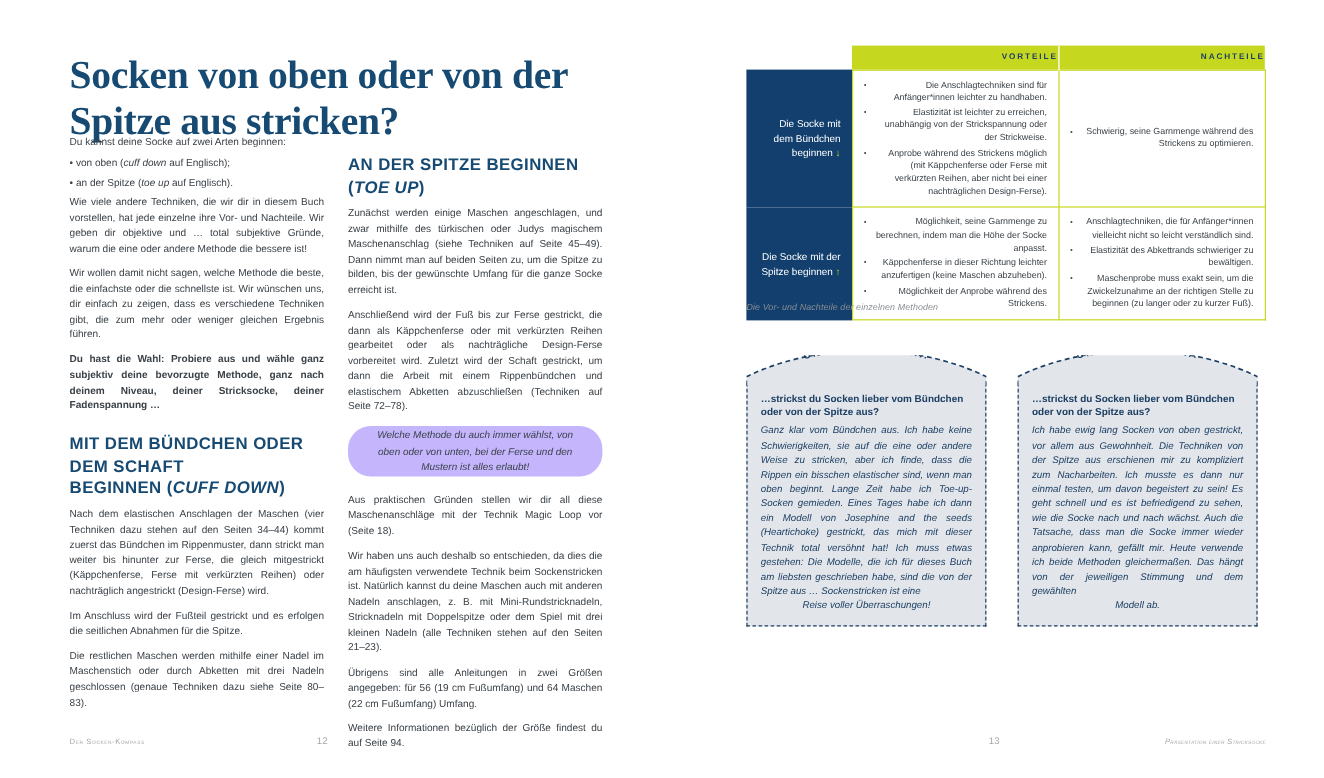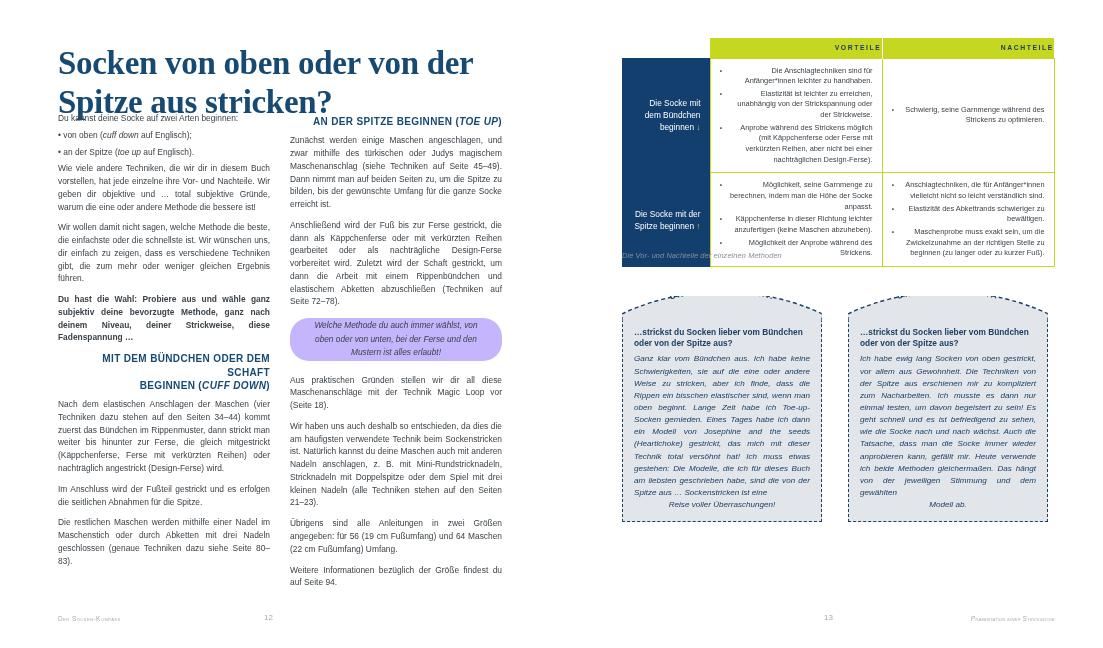--- a/index.html
+++ b/index.html
@@ -29,28 +29,28 @@
          color: #3b4248; text-align: justify; }
   .col-left { left: 58px; top: 112px; }
   .col-right { left: 290px; top: 112px; }
 
   .col p { margin-bottom: 8px; }
   .col p.tight { margin-bottom: 4px; }
   .col .b { font-weight: bold; }
   .col .i { font-style: italic; }
 
   .subhead {
-    font-size: 10px;
+    font-size: 14px;
     font-weight: bold;
     color: #174a72;
     letter-spacing: 0.35px;
     line-height: 1.33;
     margin-bottom: 6px;
-    margin-top: 3px;
-    text-align: right;
+    margin-top: 16px;
+    text-align: left;
   }
   .subhead em { font-style: italic; }
 
   .callout {
     background: #c4b5fd;
     border-radius: 19px;
     padding: 1px 16px;
     margin: 10px 0 13px 0;
     font-style: italic;
     font-size: 8.3px;
@@ -168,21 +168,21 @@
     <div class="col col-left">
       <p class="tight">Du kannst deine Socke auf zwei Arten beginnen:</p>
       <p class="tight">
         <span>• von oben (</span><span class="i">cuff down</span><span> auf Englisch);</span>
       </p>
       <p class="tight">
         <span>• an der Spitze (</span><span class="i">toe up</span><span> auf Englisch).</span>
       </p>
       <p>Wie viele andere Techniken, die wir dir in diesem Buch vorstellen, hat jede einzelne ihre Vor- und Nachteile. Wir geben dir objektive und … total subjektive Gründe, warum die eine oder andere Methode die bessere ist!</p>
       <p>Wir wollen damit nicht sagen, welche Methode die beste, die einfachste oder die schnellste ist. Wir wünschen uns, dir einfach zu zeigen, dass es verschiedene Techniken gibt, die zum mehr oder weniger gleichen Ergebnis führen.</p>
-      <p class="b">Du hast die Wahl: Probiere aus und wähle ganz subjektiv deine bevorzugte Methode, ganz nach deinem Niveau, deiner Strickweise, diese Fadenspannung …</p>
+      <p class="b">Du hast die Wahl: Probiere aus und wähle ganz subjektiv deine bevorzugte Methode, ganz nach deinem Niveau, deiner Stricksocke, deiner Fadenspannung …</p>
 
       <div class="subhead">
         <span>MIT DEM BÜNDCHEN ODER DEM SCHAFT</span><br>
         <span>BEGINNEN (</span><em>CUFF DOWN</em><span>)</span>
       </div>
 
       <p>Nach dem elastischen Anschlagen der Maschen (vier Techniken dazu stehen auf den Seiten 34–44) kommt zuerst das Bündchen im Rippenmuster, dann strickt man weiter bis hinunter zur Ferse, die gleich mitgestrickt (Käppchenferse, Ferse mit verkürzten Reihen) oder nachträglich angestrickt (Design-Ferse) wird.</p>
       <p>Im Anschluss wird der Fußteil gestrickt und es erfolgen die seitlichen Abnahmen für die Spitze.</p>
       <p>Die restlichen Maschen werden mithilfe einer Nadel im Maschenstich oder durch Abketten mit drei Nadeln geschlossen (genaue Techniken dazu siehe Seite 80–83).</p>
     </div>

